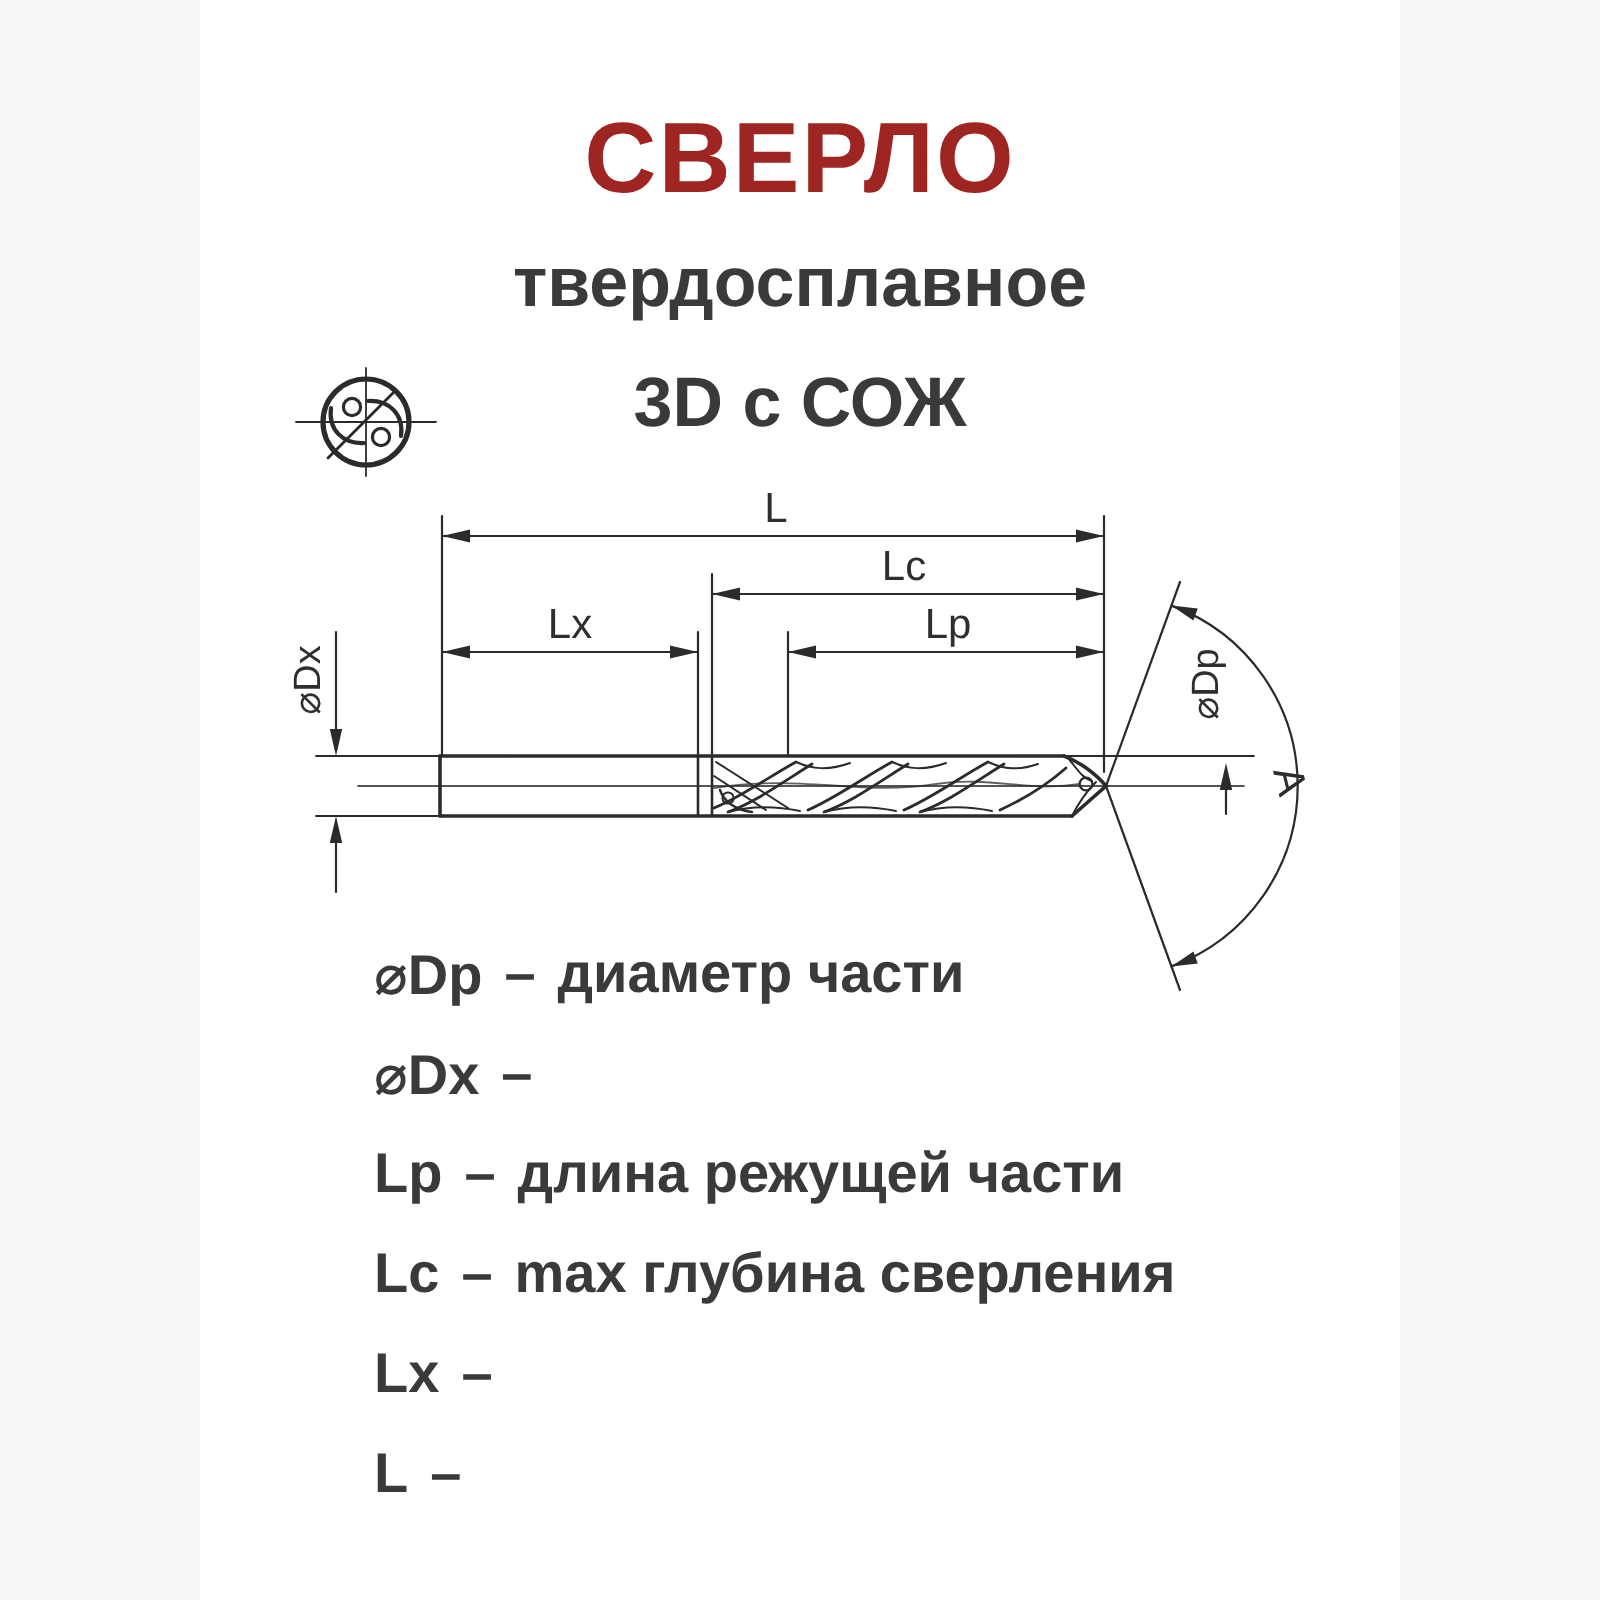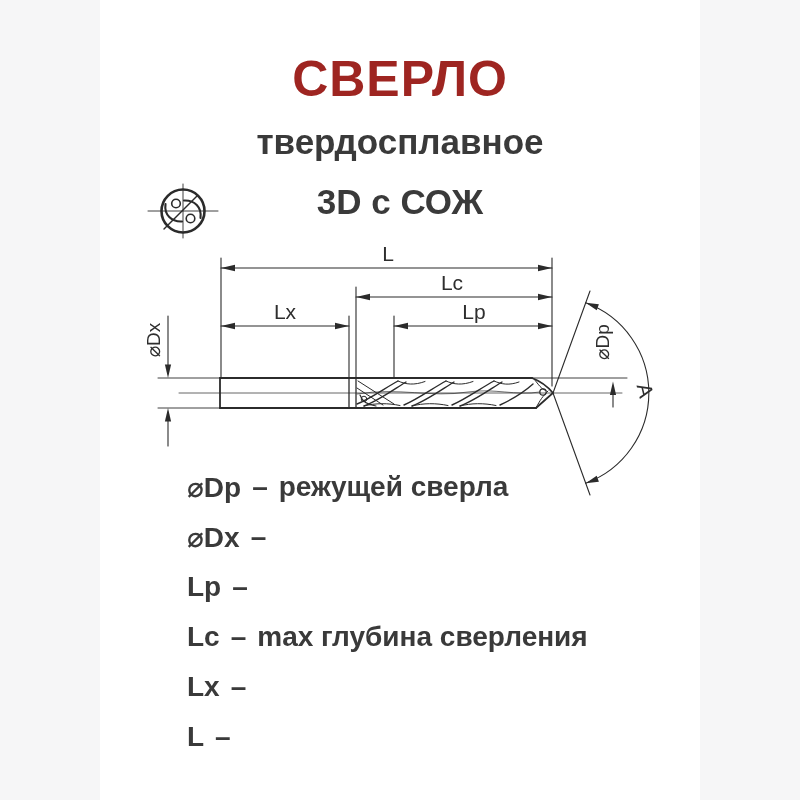--- a/index.html
+++ b/index.html
@@ -130,29 +130,30 @@
       <text x="474" y="319" text-anchor="middle">Lp</text>
       <text class="small" x="156" y="344" text-anchor="middle" transform="rotate(-90 156 340)">⌀Dx</text>
       <text class="small" x="605" y="346" text-anchor="middle" transform="rotate(-90 605 342)">⌀Dp</text>
       <text x="643" y="396" text-anchor="middle" transform="rotate(76 643 391)">A</text>
     </svg>
 
     <div class="legend">
       <div class="legend-row">
         <span class="sym">⌀Dp</span>
         <span class="sep">–</span>
-        <span class="desc">режущей сверла</span>
+        <span class="desc">диаметр части</span>
       </div>
       <div class="legend-row">
         <span class="sym">⌀Dx</span>
         <span class="sep">–</span>
       </div>
       <div class="legend-row">
         <span class="sym">Lp</span>
         <span class="sep">–</span>
+        <span class="desc">длина режущей части</span>
       </div>
       <div class="legend-row">
         <span class="sym">Lc</span>
         <span class="sep">–</span>
         <span class="desc">max глубина сверления</span>
       </div>
       <div class="legend-row">
         <span class="sym">Lx</span>
         <span class="sep">–</span>
       </div>

